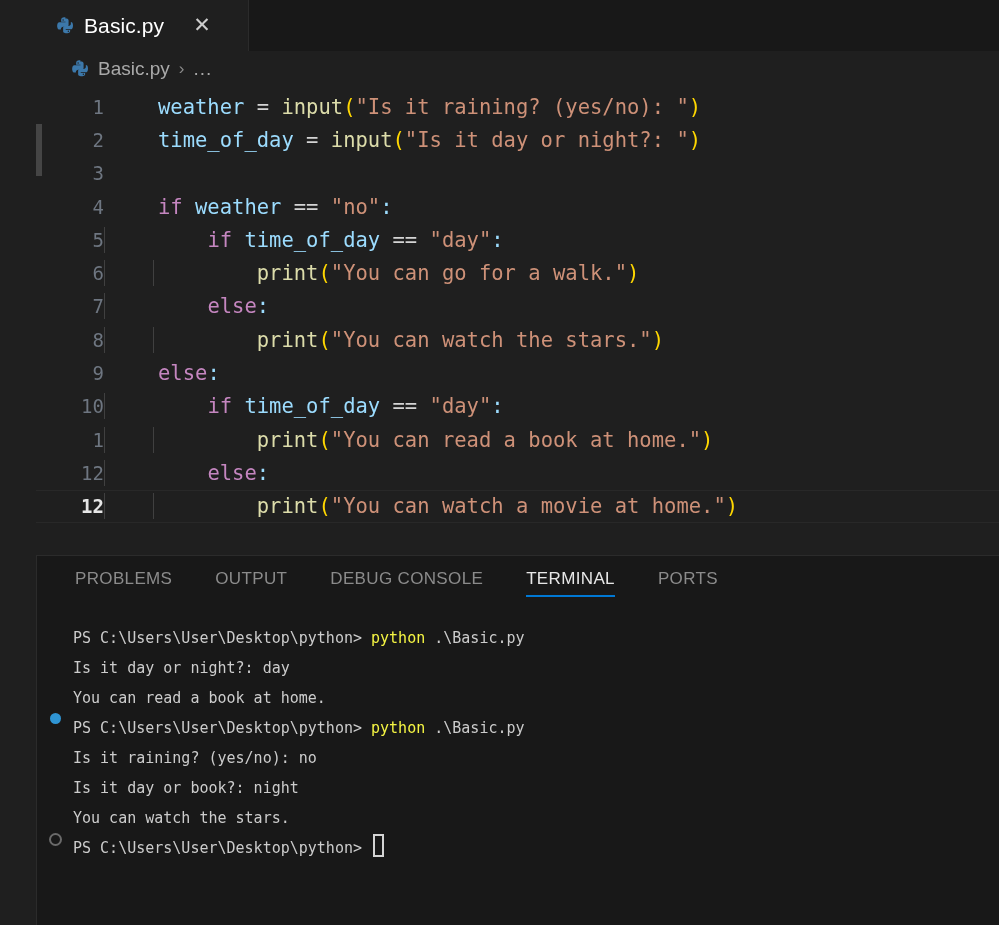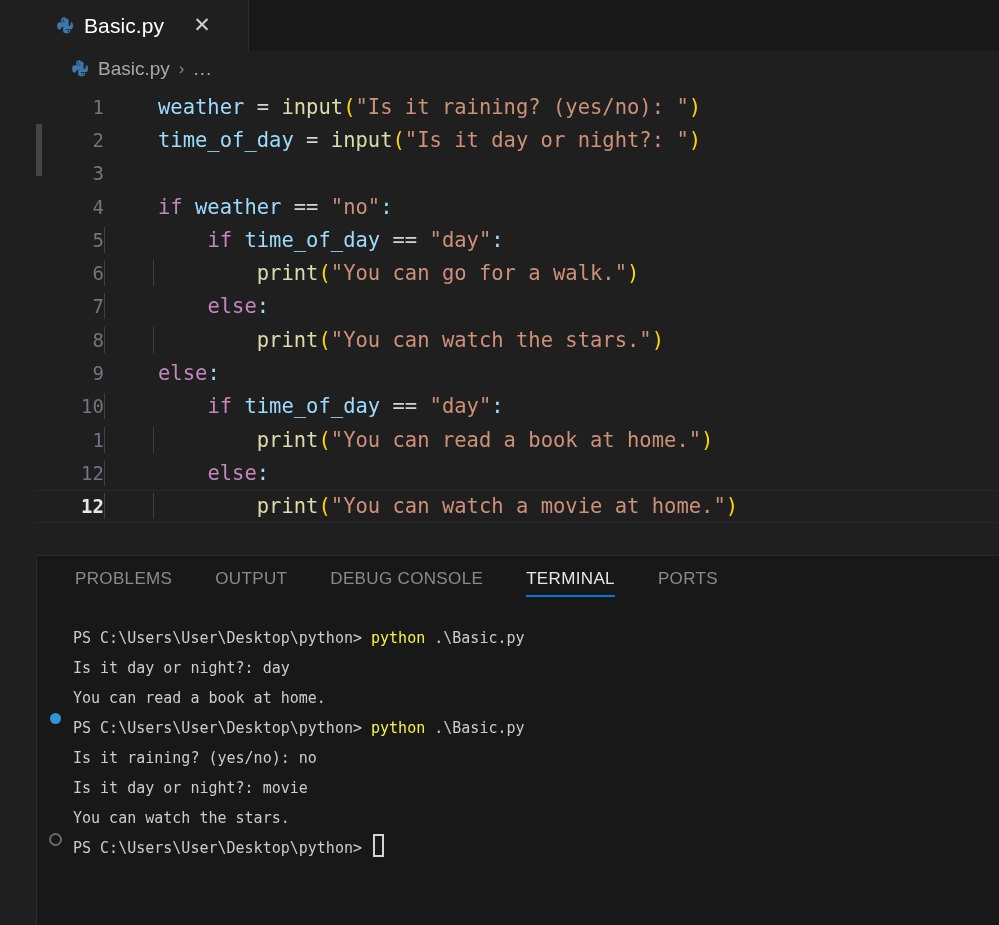--- a/index.html
+++ b/index.html
@@ -333,19 +333,19 @@
         <div class="panel-tab">DEBUG CONSOLE</div>
         <div class="panel-tab active">TERMINAL</div>
         <div class="panel-tab">PORTS</div>
       </div>
     <div class="terminal" id="terminal">
         <div class="term-line"><div class="deco"></div><div><span class="term-text">PS C:\Users\User\Desktop\python&gt; </span><span class="term-cmd">python</span><span class="term-text"> .\Basic.py</span></div></div>
         <div class="term-line"><div class="deco"></div><div><span class="term-text">Is it day or night?: day</span></div></div>
         <div class="term-line"><div class="deco"></div><div><span class="term-text">You can read a book at home.</span></div></div>
         <div class="term-line"><div class="deco"><span class="deco-dot success"></span></div><div><span class="term-text">PS C:\Users\User\Desktop\python&gt; </span><span class="term-cmd">python</span><span class="term-text"> .\Basic.py</span></div></div>
         <div class="term-line"><div class="deco"></div><div><span class="term-text">Is it raining? (yes/no): no</span></div></div>
-        <div class="term-line"><div class="deco"></div><div><span class="term-text">Is it day or night?: movie</span></div></div>
+        <div class="term-line"><div class="deco"></div><div><span class="term-text">Is it day or book?: night</span></div></div>
         <div class="term-line"><div class="deco"></div><div><span class="term-text">You can watch the stars.</span></div></div>
         <div class="term-line"><div class="deco"><span class="deco-dot pending"></span></div><div><span class="term-text">PS C:\Users\User\Desktop\python&gt; </span><span class="term-cursor"></span></div></div>
       </div>
   </div>
 
 </div>
 
 </body></html>

